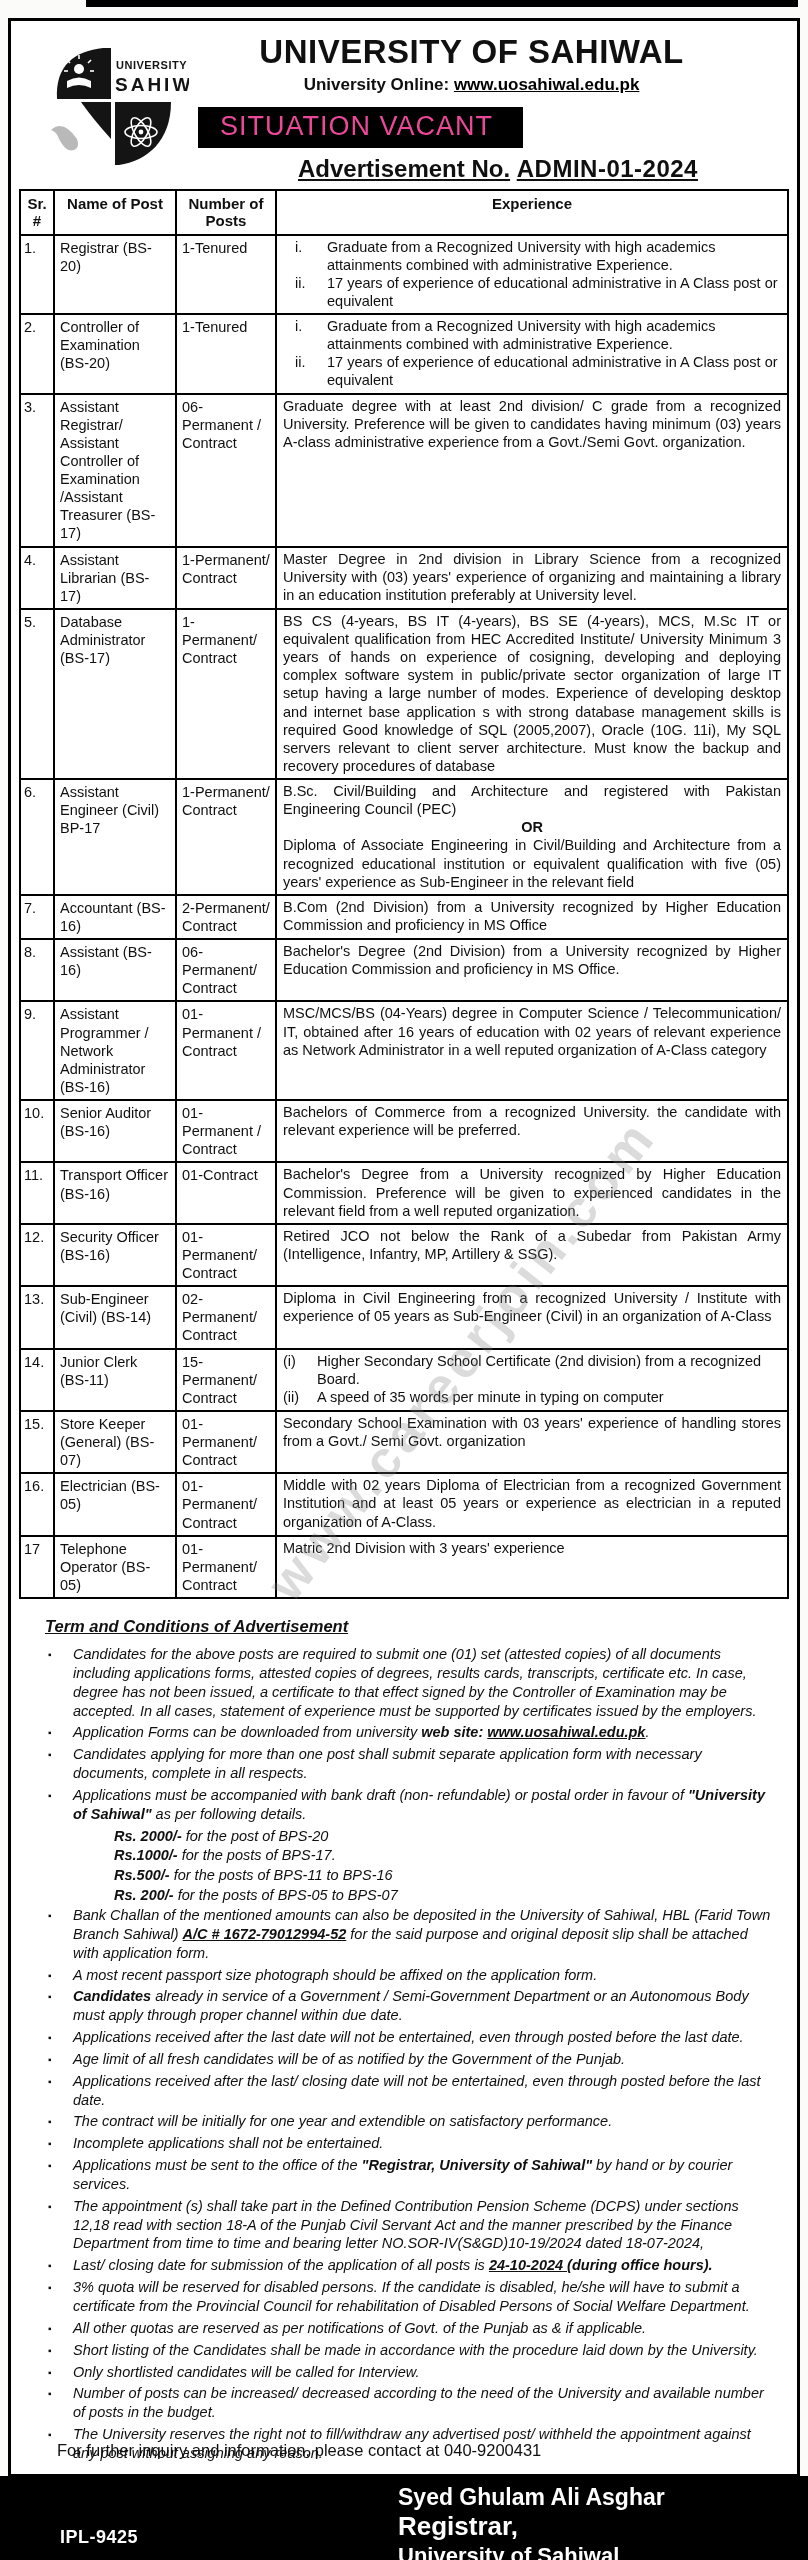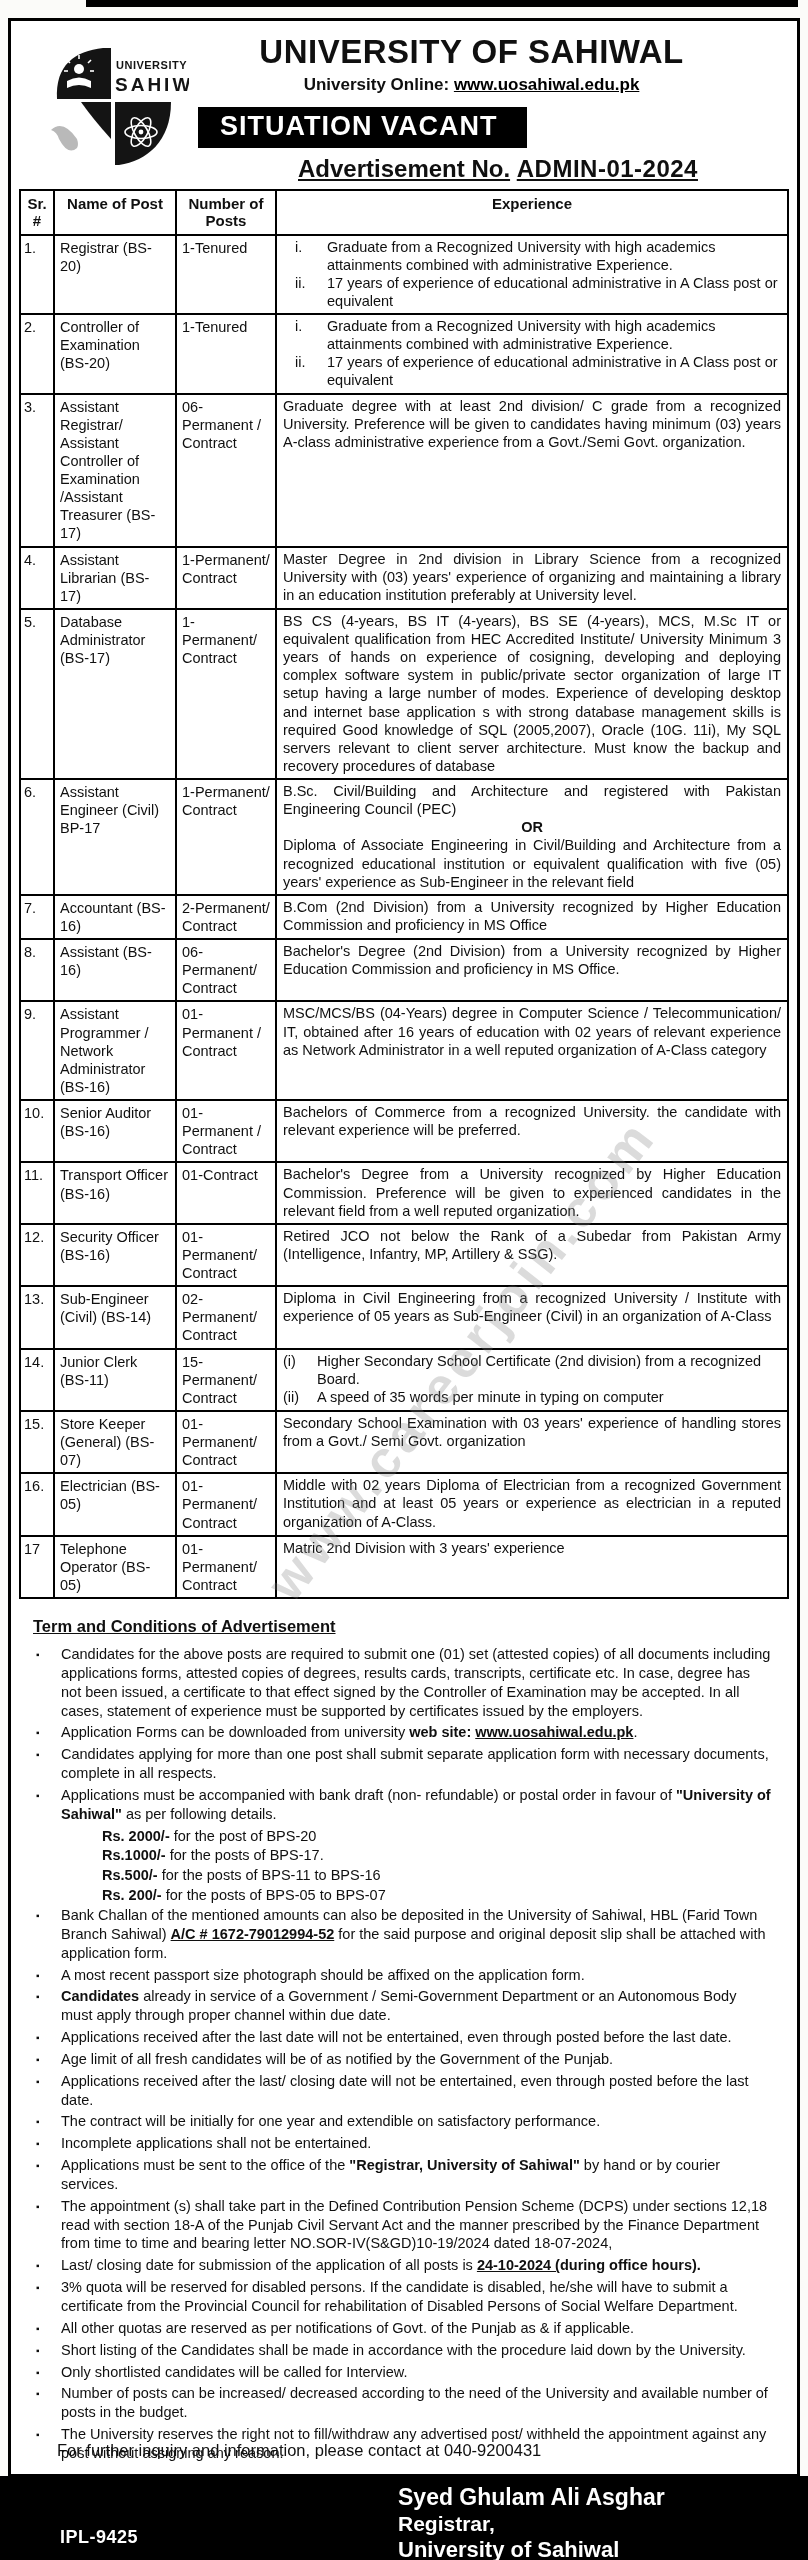--- a/index.html
+++ b/index.html
@@ -9,54 +9,54 @@
   .topline{position:absolute;top:0;left:86px;right:10px;height:7px;background:#000;}
   .frame{position:absolute;top:18px;left:8px;width:792px;height:2459px;border:3px solid #000;background:#fff;overflow:hidden;padding:8px 8px 0 8px;}
   
   .header{display:flex;align-items:flex-start;}
   .logo{width:175px;flex:none;position:relative;padding-top:6px;}
   .hright{flex:1;min-width:0;}
   .title{font-size:33px;font-weight:bold;text-align:center;letter-spacing:.5px;padding-right:40px;margin-top:4px;}
   .online{font-size:17px;font-weight:bold;text-align:center;padding-right:40px;margin-top:4px;}
   .online .url{text-decoration:underline;color:#000;cursor:pointer;}
   .banner-row{margin-top:12px;margin-left:4px;}
-  .banner{display:inline-block;background:#000;color:#ffffff;font-size:27px;font-weight:bold;letter-spacing:1px;padding:4px 30px 6px 22px;}
+  .banner{display:inline-block;background:#000;color:#ec4899;font-size:27px;font-weight:normal;letter-spacing:1px;padding:4px 30px 6px 22px;}
   .adno{margin-top:7px;margin-left:104px;font-size:24px;font-weight:bold;}
   .adno span{text-decoration:underline;}
   .adno .v{letter-spacing:.5px;}
   .intro{font-family:"Liberation Serif",serif;font-size:19px;margin:16px 0 10px 28px;}
   
   table{width:100%;border-collapse:collapse;font-size:14.5px;table-layout:fixed;}
   th,td{border:2px solid #000;vertical-align:top;padding:3px 5px;line-height:1.25;}
   th{text-align:center;font-size:15px;line-height:1.15;padding:4px 4px;}
   td.sr{padding:3px 1px 3px 3px;}
   td.xpc{padding:2px 6px 3px 6px;}
   .xp{text-align:justify;}
   .xc{text-align:center;font-weight:bold;}
   .xli{display:flex;}
   .xli .m{flex:none;min-width:44px;padding-left:12px;}
   .xli.paren .m{min-width:34px;padding-left:0;}
   .xli .t{flex:1;}
   
-  .terms{margin:18px 18px 0 14px;}
+  .terms{margin:18px 18px 0 26px;font-style:italic;}
   .terms h2{font-size:16.5px;font-weight:bold;text-decoration:underline;margin-bottom:9px;}
   .ti{display:flex;font-size:14.5px;line-height:1.3;margin-bottom:3px;}
   .ti .bl{flex:none;width:28px;font-size:10px;padding-top:3px;padding-left:3px;}
   .ti.fee{margin-left:66px;margin-bottom:1px;}
   .ti.fee .bl{width:0;overflow:hidden;}
   .ti .tx{flex:1;}
   .ti .b{font-weight:bold;}
   .ti .u{text-decoration:underline;}
   .contact{position:absolute;left:46px;bottom:14px;font-size:16.5px;}
   
   .footer{position:absolute;left:0;right:0;bottom:0;height:84px;background:#000;color:#fff;}
   .ipl{position:absolute;left:60px;bottom:12px;font-size:18px;font-weight:bold;letter-spacing:.5px;}
   .sig{position:absolute;left:398px;top:7px;font-weight:bold;line-height:1.22;}
   .sig .n{font-size:23px;}
-  .sig .r{font-size:21px;}
+  .sig .r{font-size:26px;}
   .sig .o{font-size:22px;}
   
   .watermark{position:absolute;left:255px;top:1575px;transform:rotate(-52deg);transform-origin:0 0;
     font-size:52px;font-weight:bold;letter-spacing:5px;color:rgba(125,125,125,.28);white-space:nowrap;pointer-events:none;}
   .logo-text1{font-size:11px;font-weight:bold;letter-spacing:.5px;}
   .logo-text2{font-size:19px;font-weight:bold;letter-spacing:3px;}
 </style>
 </head>
 <body>
 

